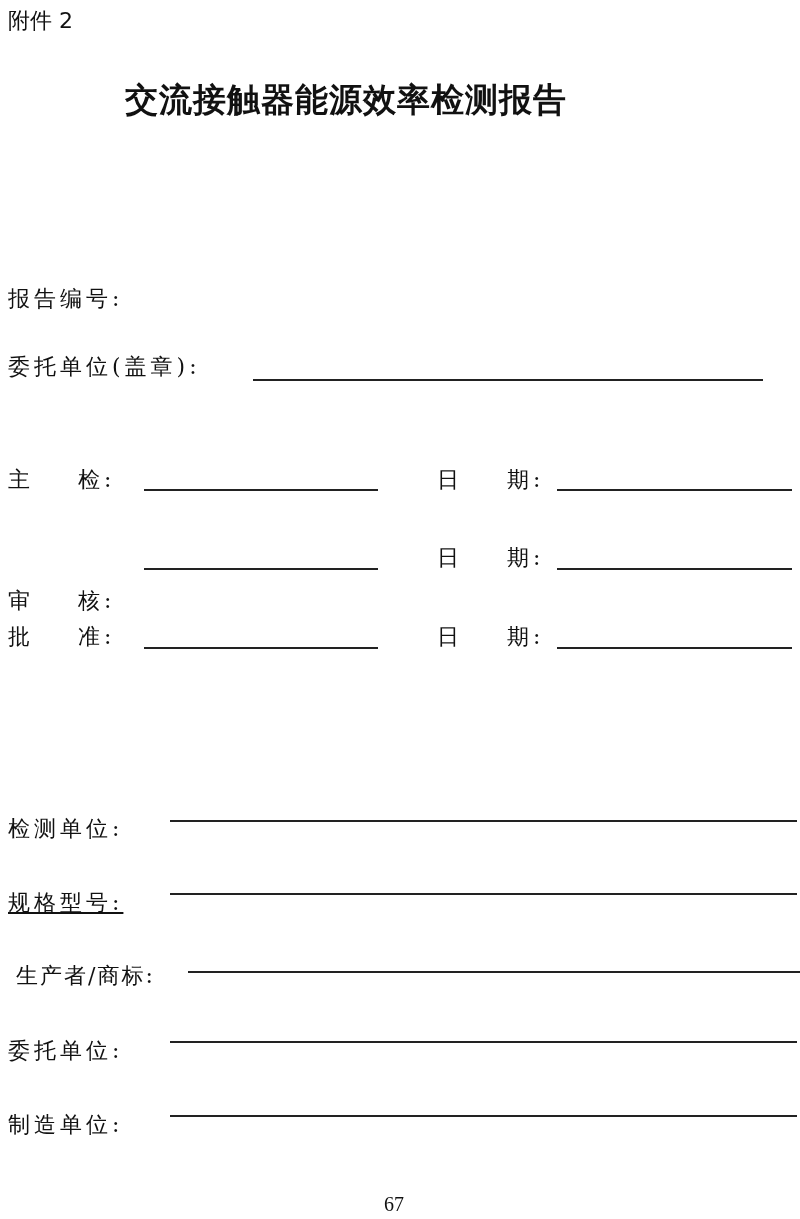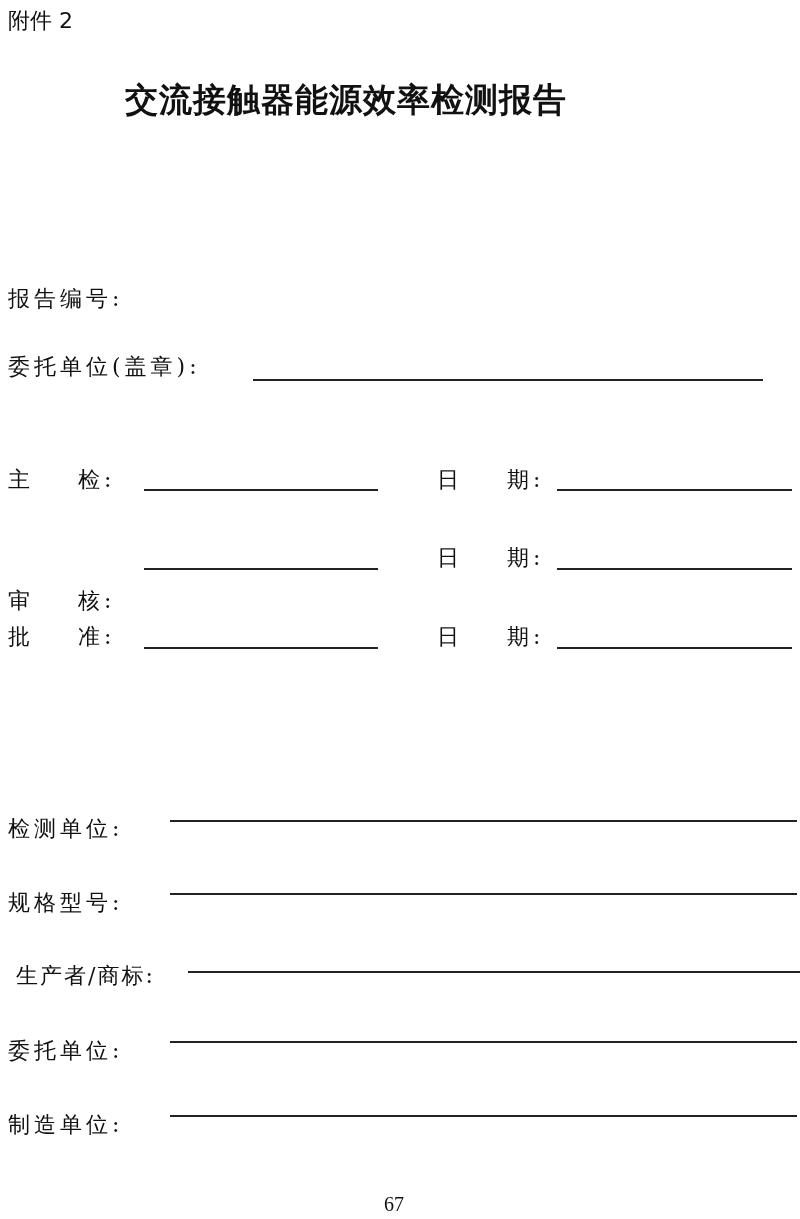--- a/index.html
+++ b/index.html
@@ -34,21 +34,21 @@
 <div class="line" style="left:557px; width:235px; top:568px;"></div>
 
 <div class="abs label" style="left:8px; top:622px; white-space:pre;">批    准:</div>
 <div class="line" style="left:144px; width:234px; top:647px;"></div>
 <div class="abs label" style="left:437px; top:622px; white-space:pre;">日    期:</div>
 <div class="line" style="left:557px; width:235px; top:647px;"></div>
 
 <div class="abs label" style="left:8px; top:814px;">检测单位:</div>
 <div class="line" style="left:170px; width:627px; top:820px;"></div>
 
-<div class="abs label" style="left:8px; top:888px;">规格型号:</div>
+<div class="abs label" style="left:8px; top:888px;text-decoration:underline;">规格型号:</div>
 <div class="line" style="left:170px; width:627px; top:893px;"></div>
 
 <div class="abs label" style="left:16px; top:961px; letter-spacing:2px;">生产者/商标:</div>
 <div class="line" style="left:188px; width:612px; top:971px;"></div>
 
 <div class="abs label" style="left:8px; top:1036px;">委托单位:</div>
 <div class="line" style="left:170px; width:627px; top:1041px;"></div>
 
 <div class="abs label" style="left:8px; top:1110px;">制造单位:</div>
 <div class="line" style="left:170px; width:627px; top:1115px;"></div>

